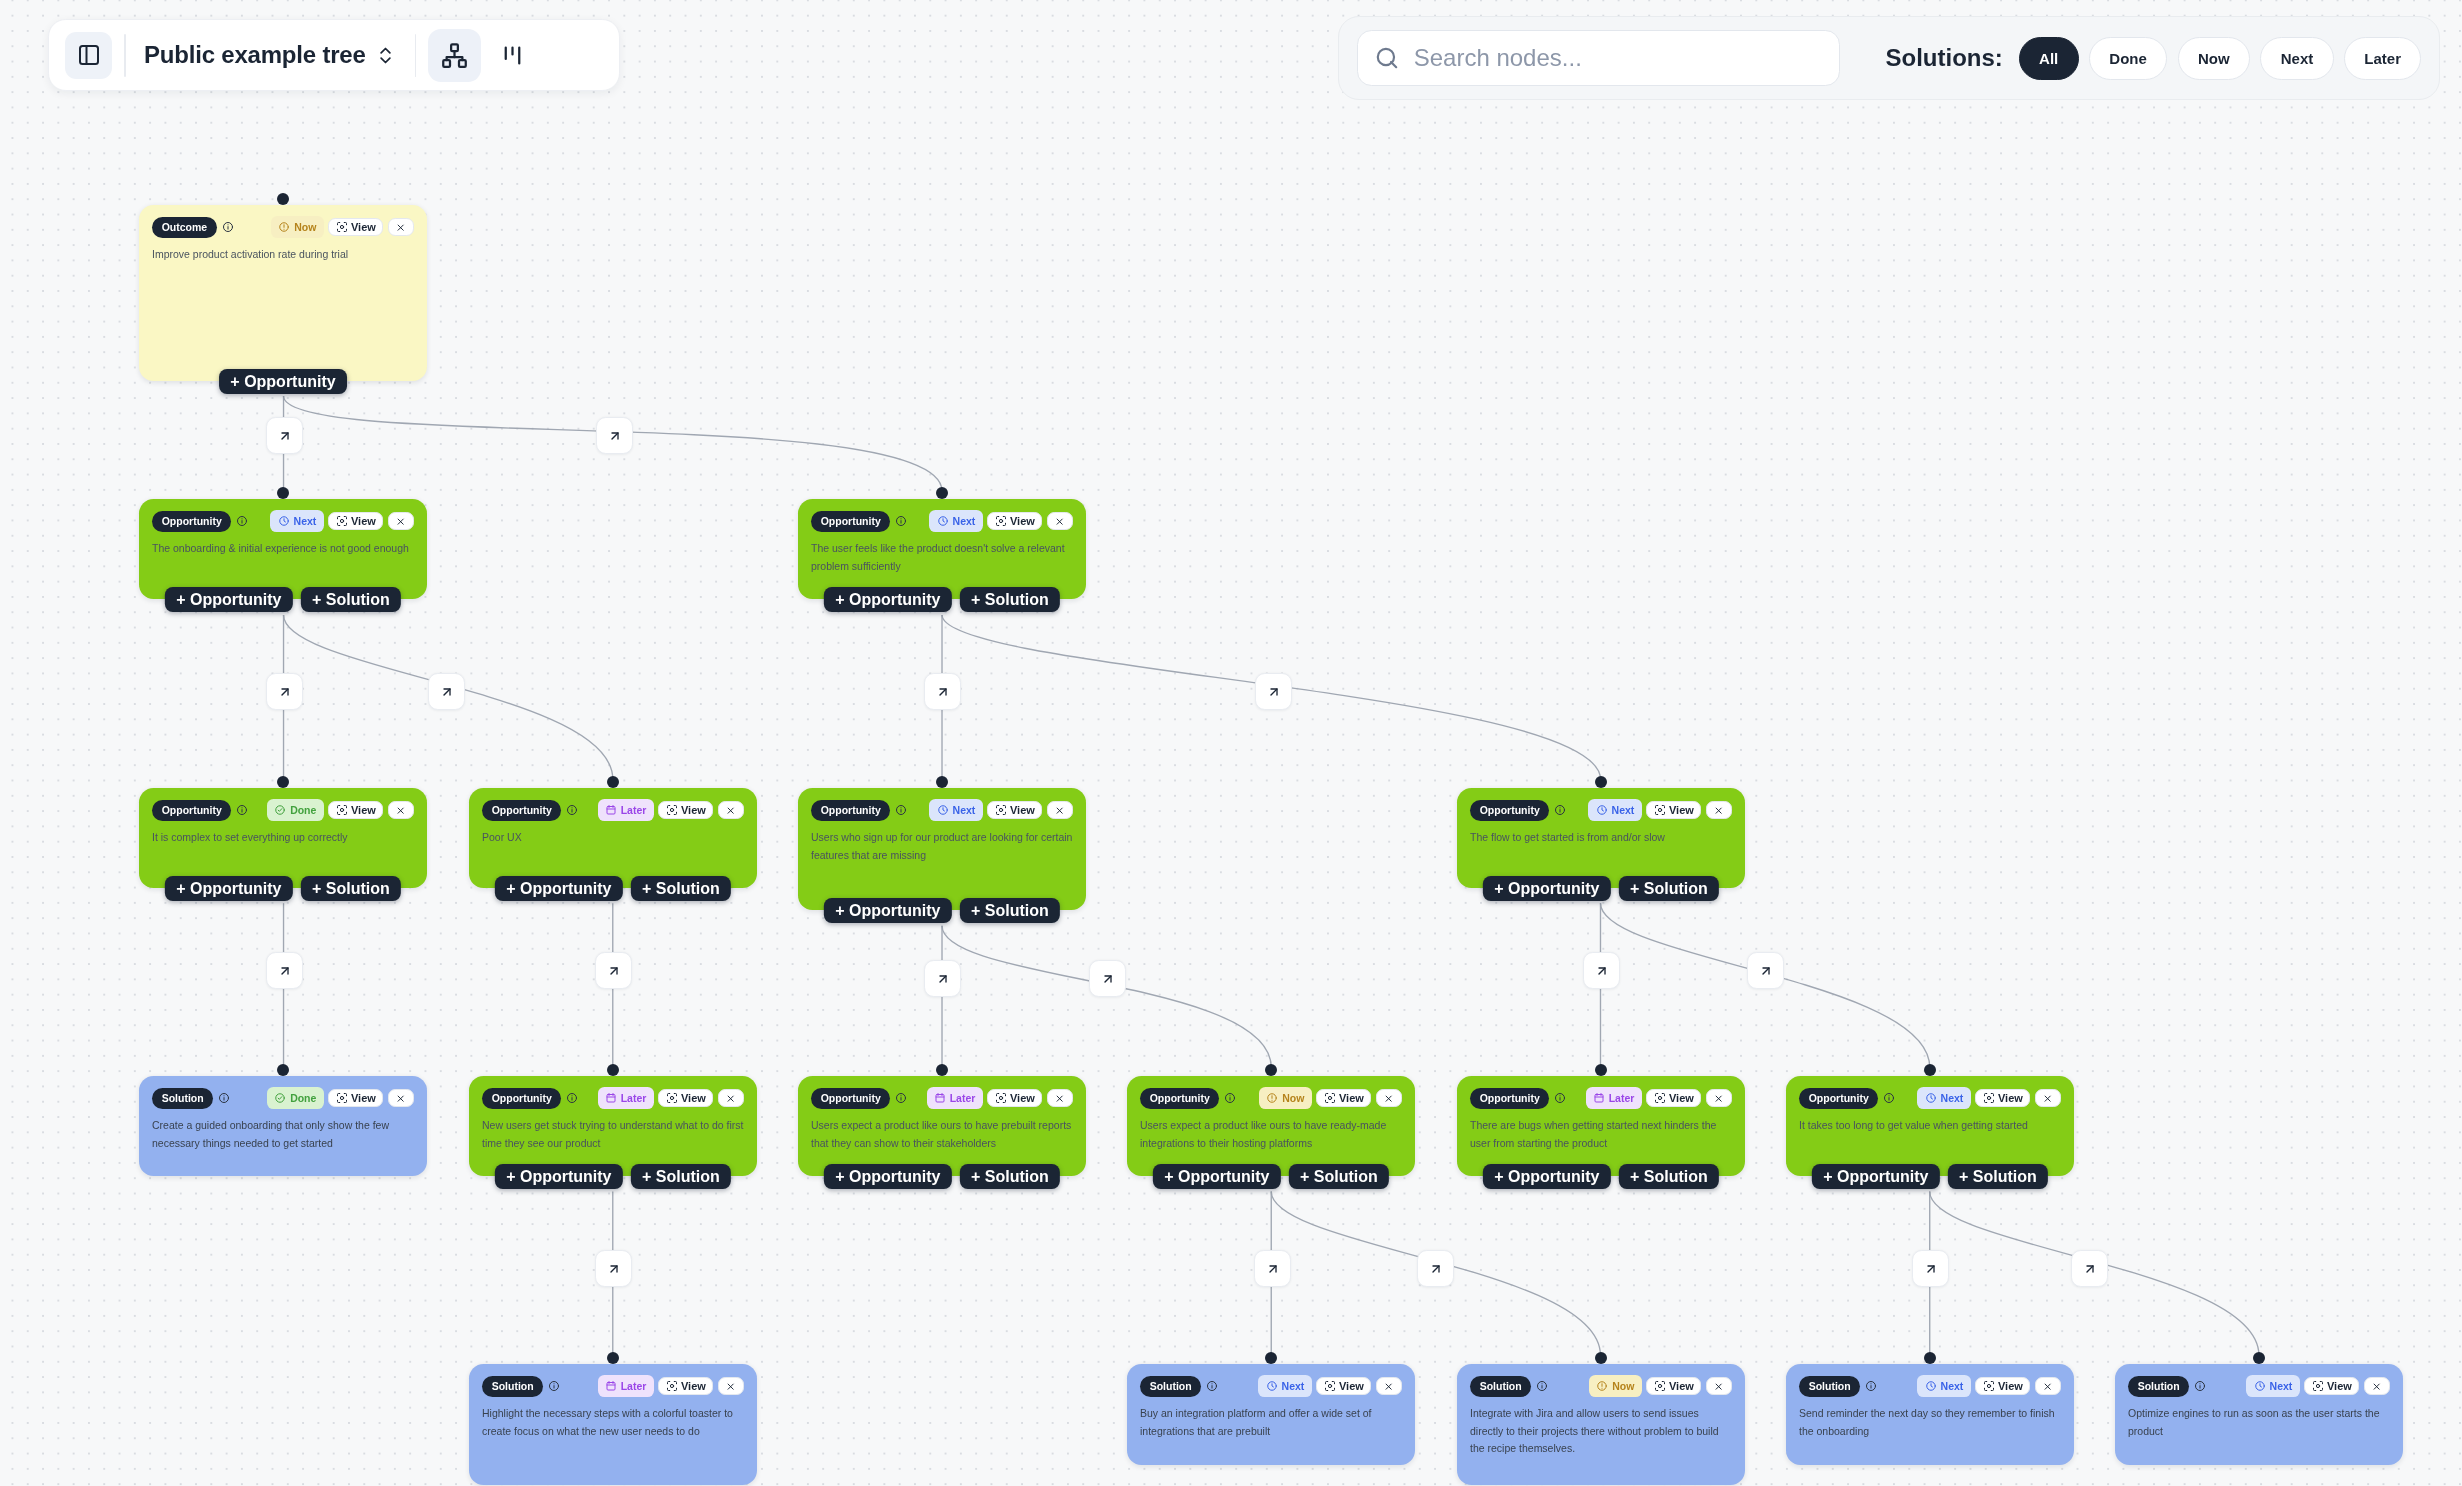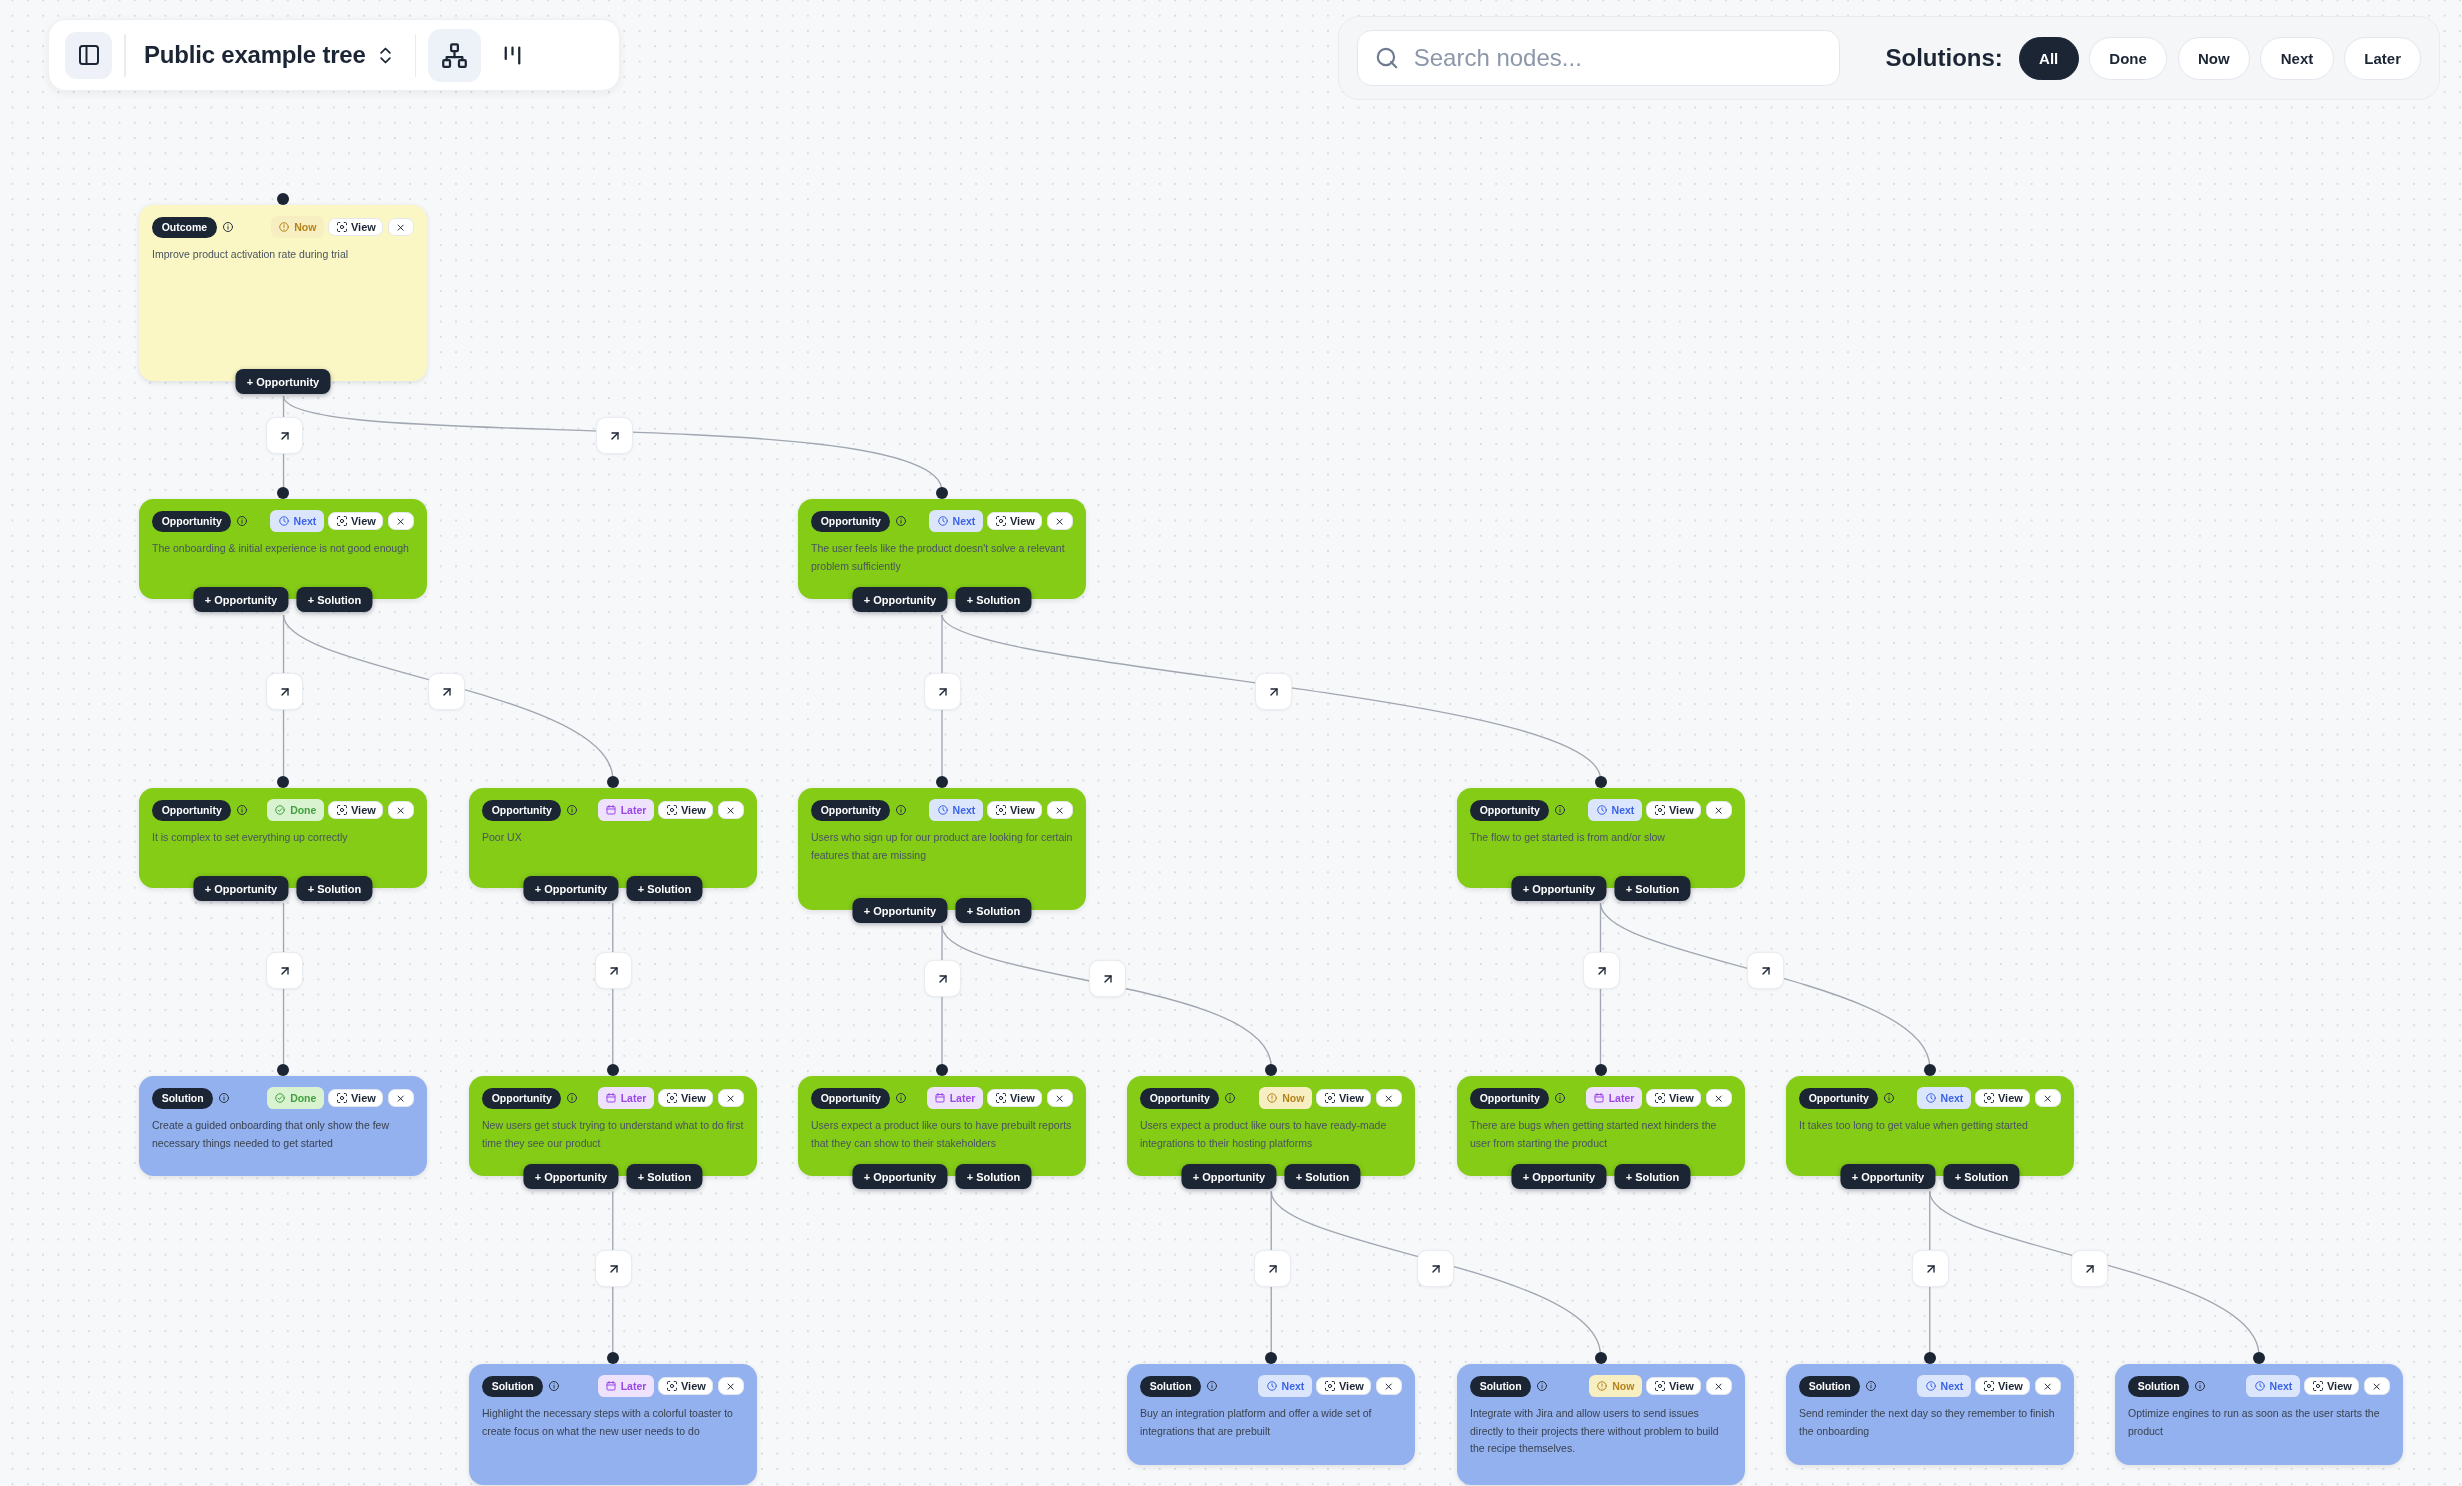--- a/index.html
+++ b/index.html
@@ -39,21 +39,21 @@
     font-family:inherit;cursor:pointer;}
   .mini.close{width:26px;justify-content:center;padding:0;}
   .node-title{margin-top:8px;font-size:10.5px;line-height:1.65;color:#49535f;}
   .Solution .node-title{color:#39424f;}
   .km-box{margin-top:8px;background:rgba(255,255,255,.78);border-radius:8px;padding:8px 9.7px;}
   .km-title{font-size:10.5px;font-weight:700;color:#2c3545;}
   .km-item{font-size:10px;color:#3e4856;line-height:1.55;margin-top:4px;}
   .node-actions{position:absolute;left:50%;bottom:-13px;transform:translateX(-50%);
     display:flex;gap:8px;white-space:nowrap;}
   .action-btn{background:#1b2534;color:#fff;border:none;border-radius:8px;height:25px;
-    padding:0 11.3px;font-weight:700;font-size:11px;font-family:inherit;
+    padding:0 11.3px;font-weight:700;font-size:16px;font-family:inherit;
     box-shadow:0 1.6px 4.8px rgba(20,30,50,.35);cursor:pointer;}
   
   .toolbar{position:absolute;left:48px;top:19.3px;width:572px;height:72px;background:#fff;
     border:1.2px solid #edeff3;border-radius:17.7px;box-shadow:0 2.4px 8px rgba(20,30,50,.06);
     display:flex;align-items:center;gap:12px;padding:0 16px;box-sizing:border-box;}
   .icon-btn{display:flex;align-items:center;justify-content:center;border:none;background:transparent;
     color:#1b2534;cursor:pointer;border-radius:11.3px;}
   .icon-btn.soft{width:47px;height:47px;background:#eef2f8;}
   .icon-btn.big{width:53px;height:53px;background:#edf1f8;border-radius:13px;}
   .vdiv{width:1.6px;height:43px;background:#e8ebf0;border-radius:1.6px;}

